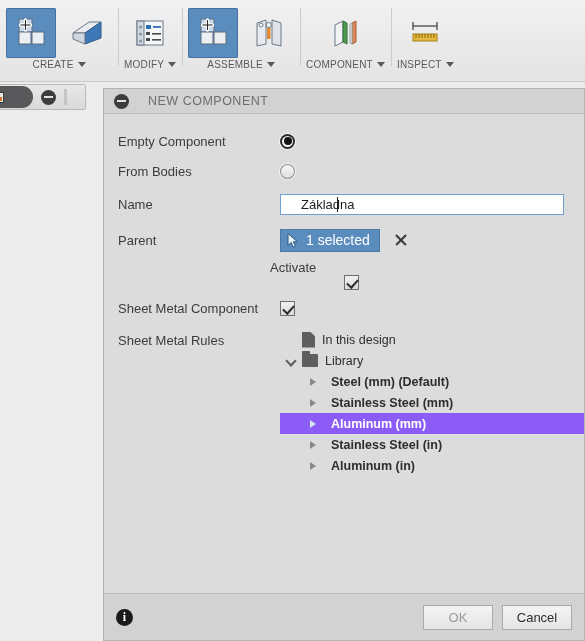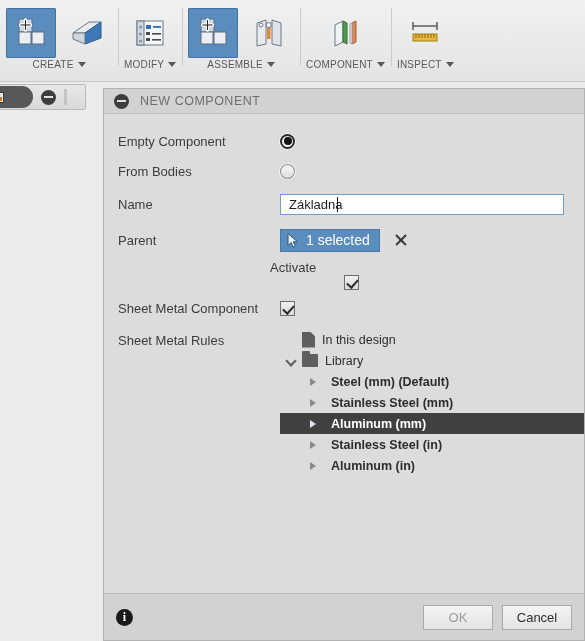--- a/index.html
+++ b/index.html
@@ -55,21 +55,21 @@
   .stub-bar { width: 3px; height: 16px; background: #c4c4c4; }
 
   
   .dialog {
     position: absolute; left: 103px; top: 88px; width: 482px; height: 553px;
     background: #dcdcdc; border: 1px solid #b2b2b2;
     display: flex; flex-direction: column;
   }
   .dlg-title {
     height: 25px; background: #d2d2d2; border-bottom: 1px solid #bdbdbd;
-    display: flex; align-items: center; gap: 11px; padding-left: 10px; flex: none;
+    display: flex; align-items: center; gap: 19px; padding-left: 10px; flex: none;
   }
   .dlg-title-text { font-size: 12.5px; color: #6e6e6e; letter-spacing: .5px; }
   .dlg-body { flex: 1; padding: 12px 0 0 0; overflow: hidden; }
   .row { display: flex; align-items: center; min-height: 30px; padding-left: 14px; justify-content: flex-end; }
   .row-label { width: 162px; font-size: 13px; color: #3c3c3c; flex: none; }
   .row-ctl { flex: 1; display: flex; align-items: center; }
 
   .radio { width: 15px; height: 15px; border-radius: 50%;
     background: linear-gradient(#fcfcfc, #d8d8d8);
     box-shadow: inset 0 0 0 1px #8e8e8e, 0 0 0 1px #f4f4f4; position: relative; }
@@ -79,40 +79,40 @@
     width: 8px; height: 8px; border-radius: 50%; background: #121212; }
 
   .checkbox { width: 15px; height: 15px; background: linear-gradient(#f0f0f0,#dadada);
     border: 1px solid #6e6e6e; position: relative; }
   .checkbox::after { content: ""; position: absolute; left: 4px; top: 1px;
     width: 5px; height: 9px; border: solid #2a2a2a; border-width: 0 2px 2px 0;
     transform: rotate(42deg); }
 
   .name-input { width: 284px; height: 21px; background: #ffffff;
     border: 1px solid #6f9fd0; font-family: "Liberation Sans", sans-serif;
-    font-size: 13px; color: #1f1f1f; padding: 0 8px; outline: none; }
+    font-size: 13px; color: #1f1f1f; padding: 0 20px; outline: none; }
   .name-wrap { position: relative; display: flex; align-items: center; }
   .caret-bar { position: absolute; left: 0; top: 3px; width: 1px; height: 15px;
     background: #1b1b1b; }
 
   .sel-btn { height: 23px; background: #5b8cbe; border: 1px solid #4b7aa9;
     display: flex; align-items: center; gap: 6px; padding: 0 9px 0 6px; }
   .sel-btn-text { font-size: 14px; color: #ffffff; }
   .clear-x { width: 20px; height: 20px; margin-left: 11px; position: relative; }
   .clear-x::before, .clear-x::after { content: ""; position: absolute;
     left: 3px; top: 9px; width: 14px; height: 1.8px; background: #3a3a3a; }
   .clear-x::before { transform: rotate(45deg); }
   .clear-x::after { transform: rotate(-45deg); }
 
   
   .rules-row { display: flex; padding-left: 14px; margin-top: 6px; }
   .tree { flex: 1; padding-left: 0; }
   .tnode { display: flex; align-items: center; height: 21px; font-size: 12.5px;
     color: #2d2d2d; }
-  .tnode.sel { background: #404040; color: #ffffff; }
+  .tnode.sel { background: #8b5cf6; color: #ffffff; }
   .tw { width: 22px; height: 21px; display: flex; align-items: center;
     justify-content: center; flex: none; }
   .chev-r { width: 0; height: 0; border-top: 4.5px solid transparent;
     border-bottom: 4.5px solid transparent; border-left: 6px solid #8a8a8a; }
   .tnode.sel .chev-r { border-left-color: #d4e5f5; }
   .chev-d { width: 9px; height: 9px; position: relative; }
   .chev-d::after { content: ""; position: absolute; left: 0; top: 1px;
     width: 6px; height: 6px; border: solid #5e5e5e; border-width: 0 2px 2px 0;
     transform: rotate(45deg); }
   .ico-doc { width: 13px; height: 16px; background: #5e5e5e; flex: none;

